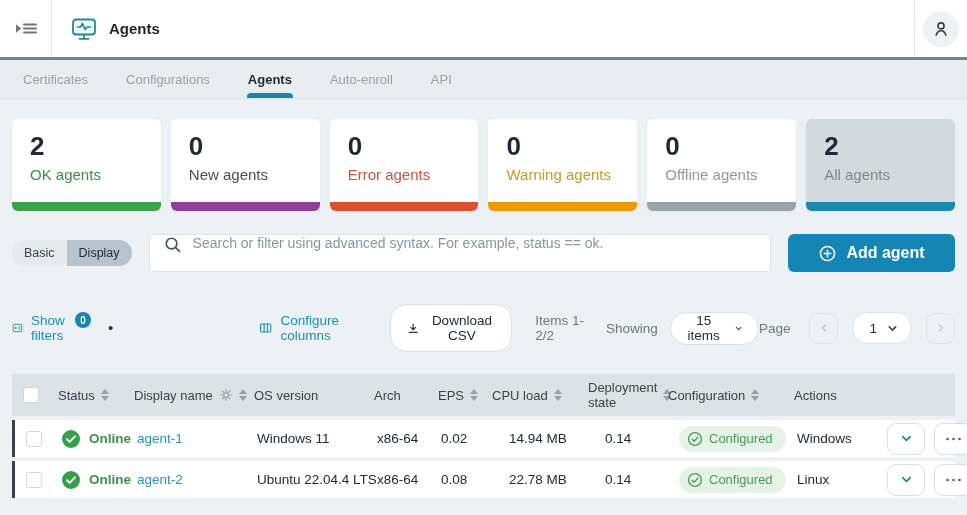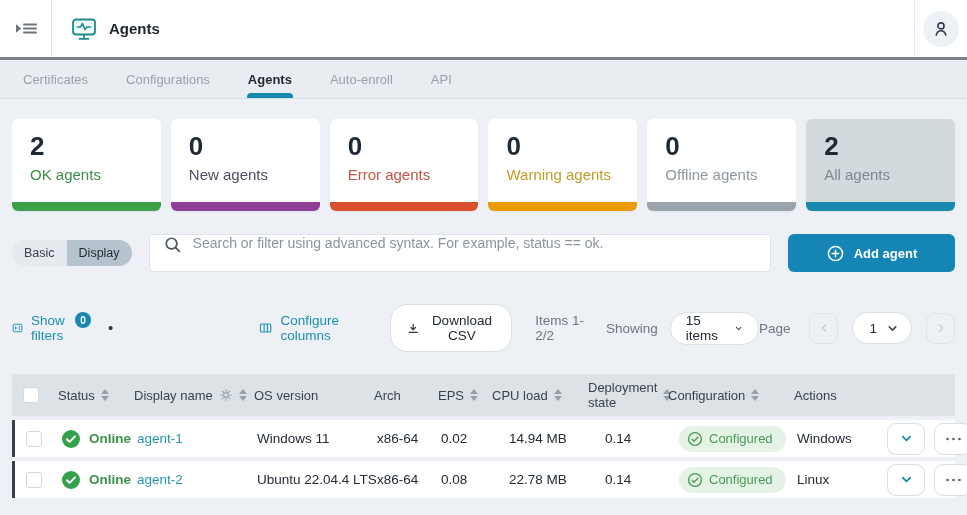--- a/index.html
+++ b/index.html
@@ -39,32 +39,32 @@
   .bc-orange{background:#eb9a0a;} .bc-gray{background:#9aa4ab;} .bc-teal{background:#1a89ae;}
 
   
   .filterrow { display:flex; align-items:center; gap:17px; margin-top:23px; }
   .seg { display:flex; border-radius:14px; overflow:hidden; font-size:12.5px; }
   .seg .opt { padding:6px 12px; background:#e6e9ee; color:#39434f; cursor:pointer; }
   .seg .opt.sel { background:#b6c2cd; color:#222b36; }
   .searchbox { flex:1; height:38px; background:#fff; border:1px solid #dfe3e8; border-radius:4px; display:flex; align-items:flex-start; gap:11px; padding:0 13px; }
   .searchbox input { border:none; outline:none; flex:1; font-size:14px; font-family:inherit; color:#222b36; background:transparent; }
   .searchbox input::placeholder { color:#8b949e; }
-  .addbtn { width:167px; height:38px; background:#1585b5; border:none; border-radius:6px; color:#fff; font-size:13px; font-weight:bold; font-family:inherit; display:flex; align-items:center; justify-content:center; gap:9px; cursor:pointer; }
+  .addbtn { width:167px; height:38px; background:#1585b5; border:none; border-radius:6px; color:#fff; font-size:16px; font-weight:bold; font-family:inherit; display:flex; align-items:center; justify-content:center; gap:9px; cursor:pointer; }
 
   
   .toolbar { display:flex; align-items:center; margin-top:32px; font-size:13.5px; }
   .tool-link { display:flex; align-items:center; gap:8px; color:#1b8fae; cursor:pointer; position:relative; }
   .badge { min-width:16px; height:16px; border-radius:8px; background:#1588ad; color:#fff; font-size:10px; font-weight:bold; display:flex; align-items:center; justify-content:center; position:relative; top:-8px; margin-left:-7px; padding:0 3px; }
   .flag-dot { color:#2f3945; font-size:15px; margin-left:9px; position:relative; top:-1px; }
   .cfgcols { margin-left:146px; }
   .btn-white { display:flex; align-items:center; gap:9px; background:#fff; border:1px solid #dbe0e5; border-radius:17px; height:48px; padding:0 16px; font-size:13.5px; color:#222b36; cursor:pointer; margin-left:27px; }
   .items-range { color:#6d7780; margin-left:23px; }
   .showing-lbl { color:#6d7780; margin-left:20px; }
-  .pill { display:flex; align-items:center; gap:12px; background:#fff; border:1px solid #dbe0e5; border-radius:17px; height:33px; padding:0 15px; font-size:13.5px; color:#222b36; cursor:pointer; margin-left:12px; }
+  .pill { display:flex; align-items:center; gap:12px; background:#fff; border:1px solid #dbe0e5; border-radius:17px; height:33px; padding:0 15px; font-size:13.5px; color:#222b36; cursor:pointer; margin-left:12px;text-align:center; }
   .pagegrp { margin-left:auto; display:flex; align-items:center; gap:14px; }
   .page-lbl { color:#6d7780; margin-right:5px; }
   .navbtn { width:29px; height:31px; border:1px solid #e0e4e9; border-radius:9px; background:transparent; display:flex; align-items:center; justify-content:center; color:#c3cad2; cursor:default; }
   .pagepill { display:flex; align-items:center; gap:9px; background:#fff; border:1px solid #dbe0e5; border-radius:16px; height:32px; padding:0 12px 0 16px; font-size:13.5px; cursor:pointer; }
 
   
   .table { margin-top:22px; }
   .grid { display:grid; grid-template-columns:46px 76px 120px 120px 64px 54px 96px 80px 126px 90px 1fr; align-items:center; }
   .thead { background:#dde2e7; height:42px; font-size:13px; color:#39434e; border-radius:1px; }
   .th { display:flex; align-items:center; gap:6px; }

